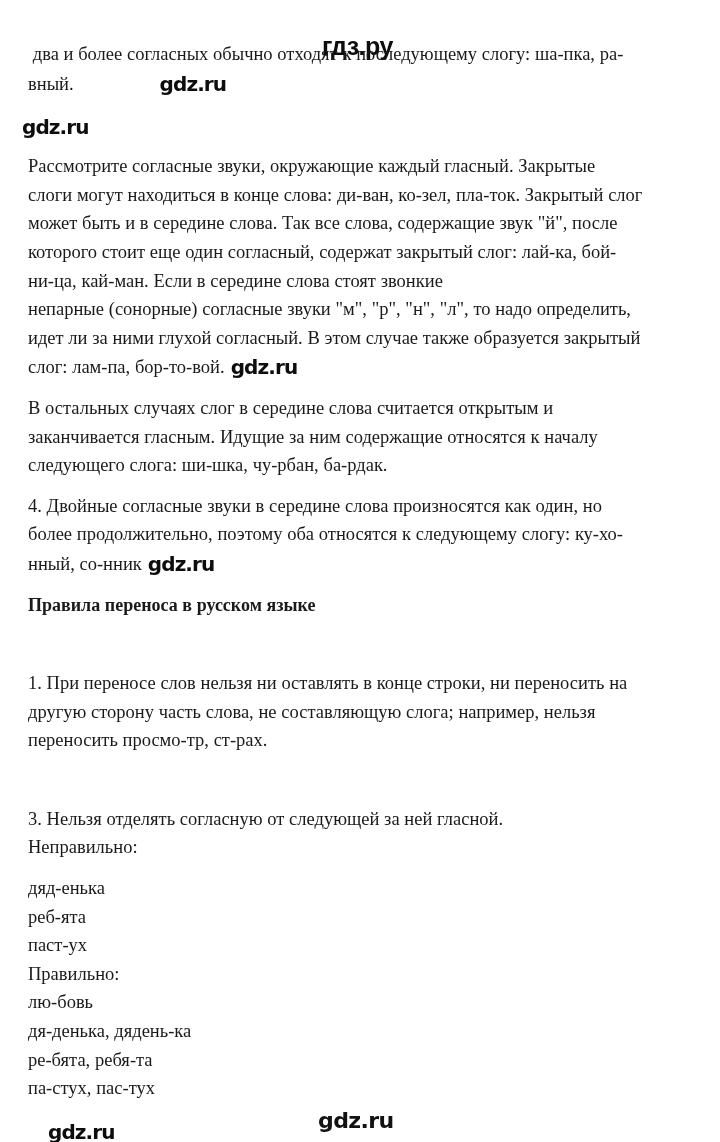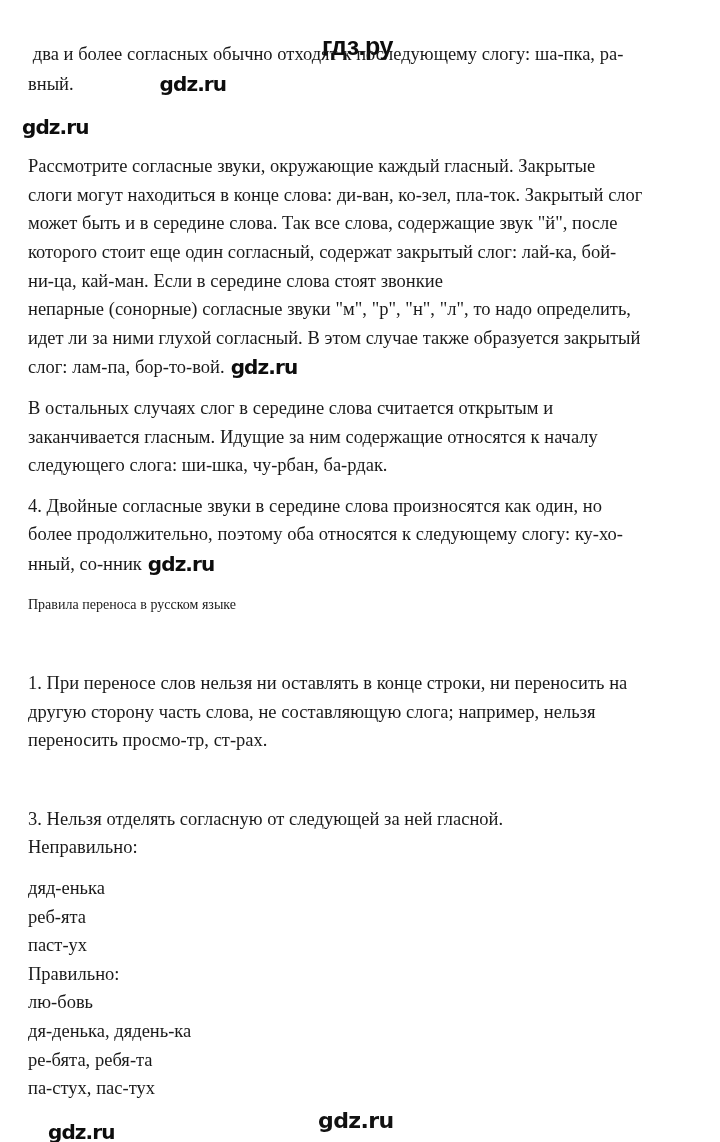--- a/index.html
+++ b/index.html
@@ -50,22 +50,22 @@
   .para {
     margin: 12px;
     padding: 0 14px 0 16px;
     font-size: 18.5px;
     line-height: 28.6px;
     text-align: left;
     white-space: pre-wrap;
     word-spacing: 0.1px;
   }
   .para.heading {
-    font-weight: normal;
-    font-size: 14px;
+    font-weight: bold;
+    font-size: 18px;
   }
   .gap-sm { height: 3px; }
   .gap-lg { height: 26px; }
 
   
   .wm {
     font-family: "DejaVu Sans", "Liberation Sans", sans-serif;
     font-weight: bold;
     font-size: 20px;
     letter-spacing: -0.9px;

